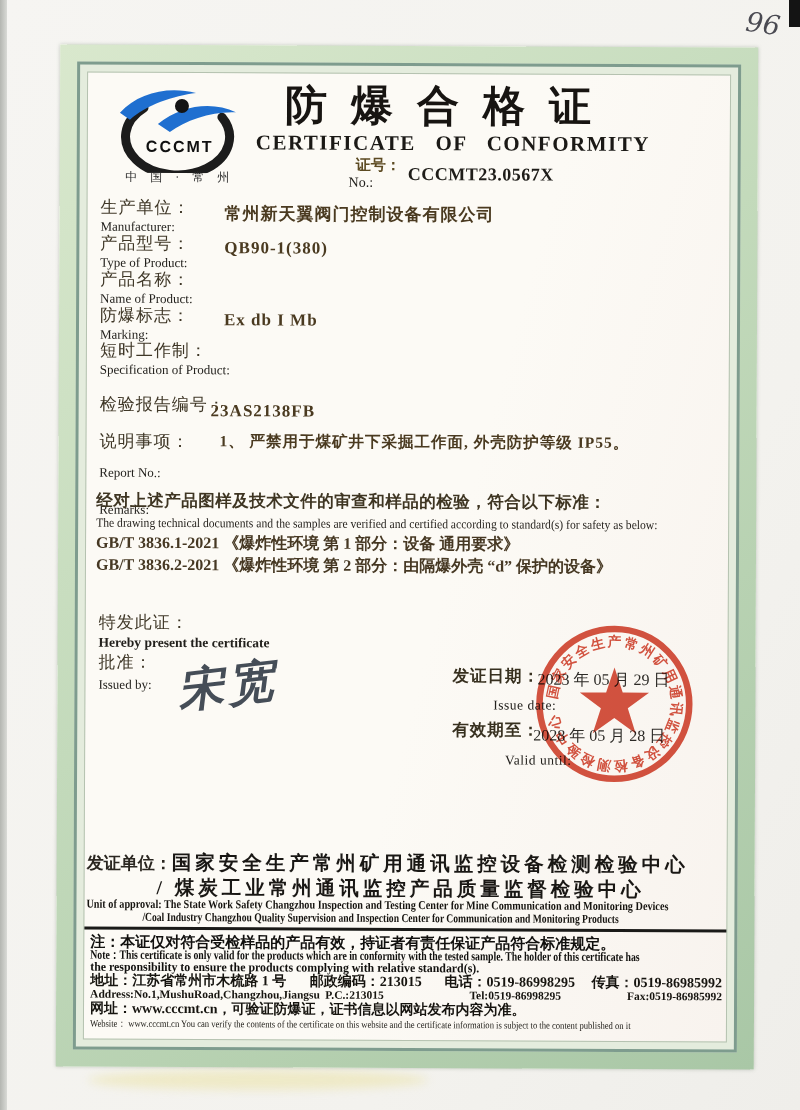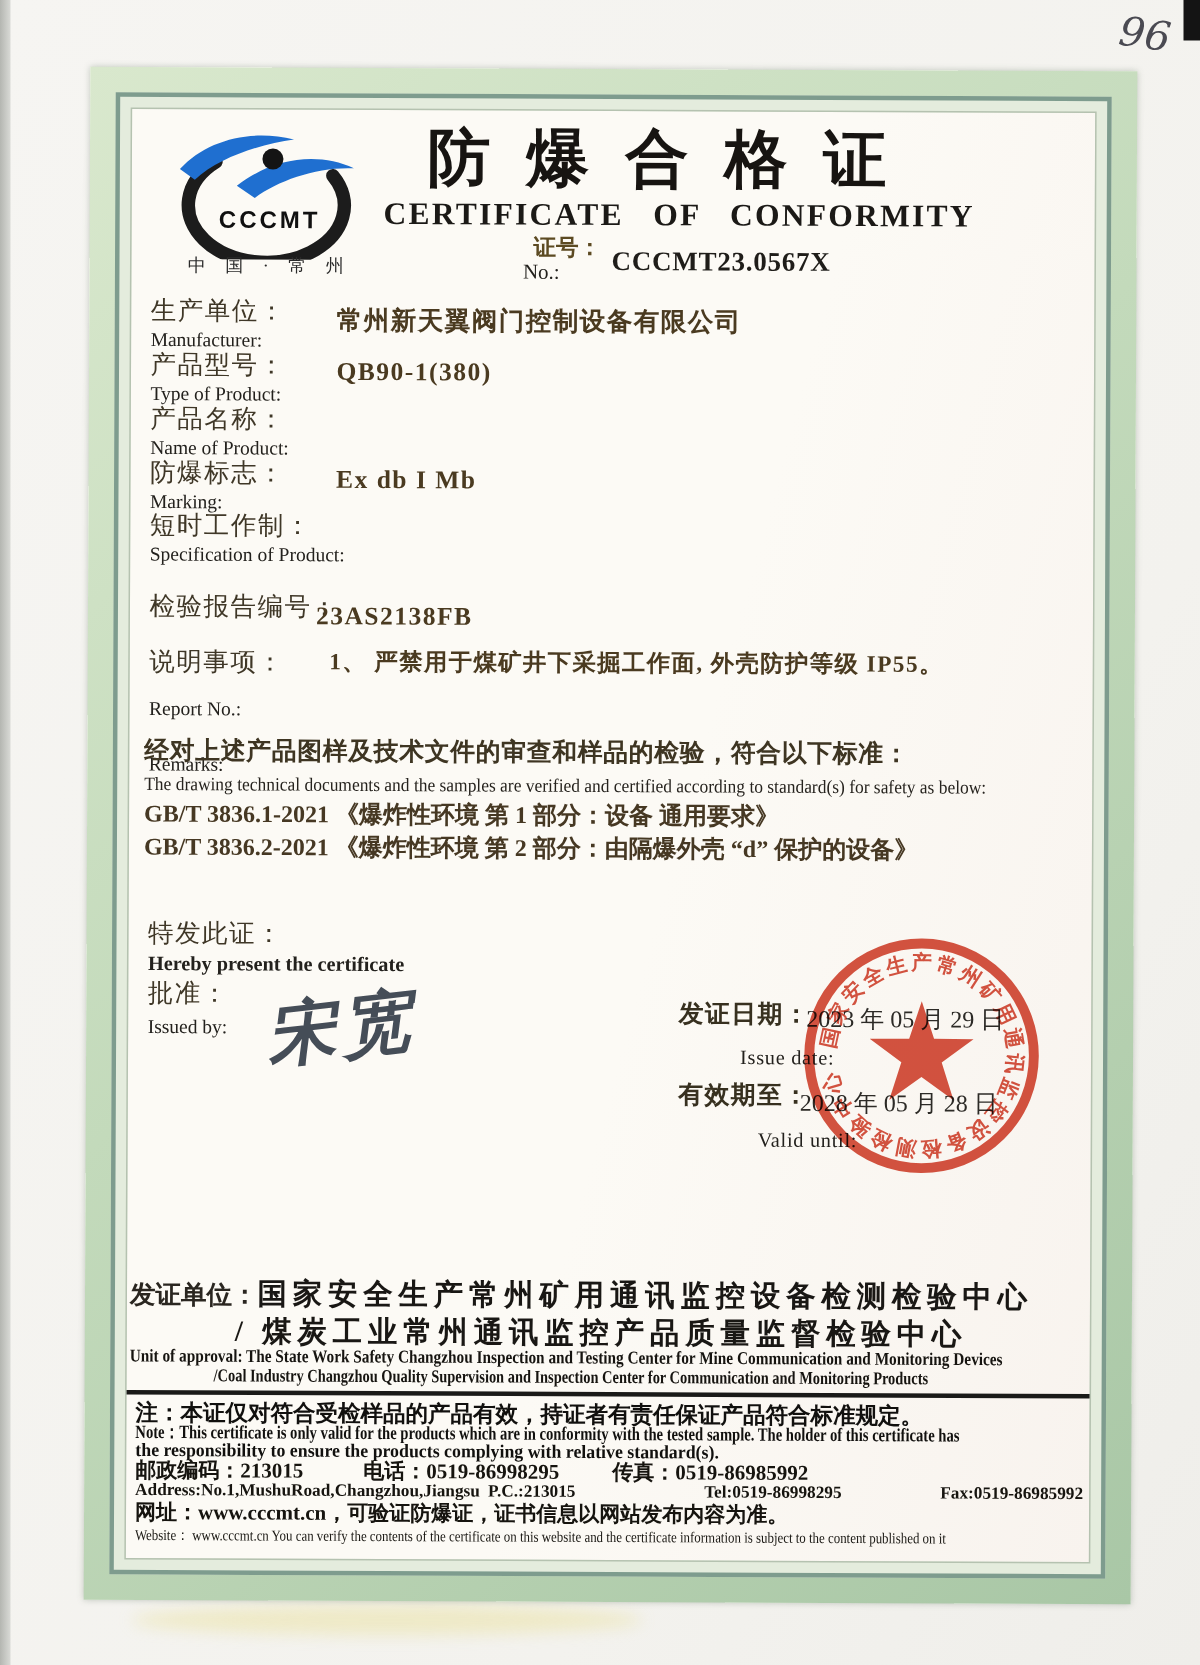--- a/index.html
+++ b/index.html
@@ -155,20 +155,21 @@
       <div class="abs appr1-txt" style="left:72px; top:801px;">/ 煤炭工业常州通讯监控产品质量监督检验中心</div>
       <div class="abs appr-en" style="left:2px; top:824px; transform:scaleX(.85);">Unit of approval: The State Work Safety Changzhou Inspection and Testing Center for Mine Communication and Monitoring Devices</div>
       <div class="abs appr-en" style="left:58px; top:837px; transform:scaleX(.8);">/Coal Industry Changzhou Quality Supervision and Inspection Center for Communication and Monitoring Products</div>
       <div class="rule" style="left:0px; top:854px; width:642px;"></div>
 
       <div class="abs note-zh" style="left:6px; top:860px;">注：本证仅对符合受检样品的产品有效，持证者有责任保证产品符合标准规定。</div>
       <div class="abs note-en" style="left:6px; top:874px;">Note：This certificate is only valid for the products which are in conformity with the tested sample. The holder of this certificate has</div>
       <div class="abs note-en" style="left:6px; top:887px; transform:scaleX(.95);">the responsibility to ensure the products complying with relative standard(s).</div>
 
       <div class="abs addr-row addr-zh" style="left:6px; top:899px; width:632px;">
+        <span style="width:248px;">地址：江苏省常州市木梳路 1 号</span>
         <span style="width:152px;">邮政编码：213015</span>
         <span style="width:166px;">电话：0519-86998295</span>
         <span>传真：0519-86985992</span>
       </div>
       <div class="abs addr-row addr-en" style="left:6px; top:915px; width:632px;">
         <span style="width:248px;">Address:No.1,MushuRoad,Changzhou,Jiangsu</span>
         <span style="width:152px;">P.C.:213015</span>
         <span style="width:166px;">Tel:0519-86998295</span>
         <span>Fax:0519-86985992</span>
       </div>

